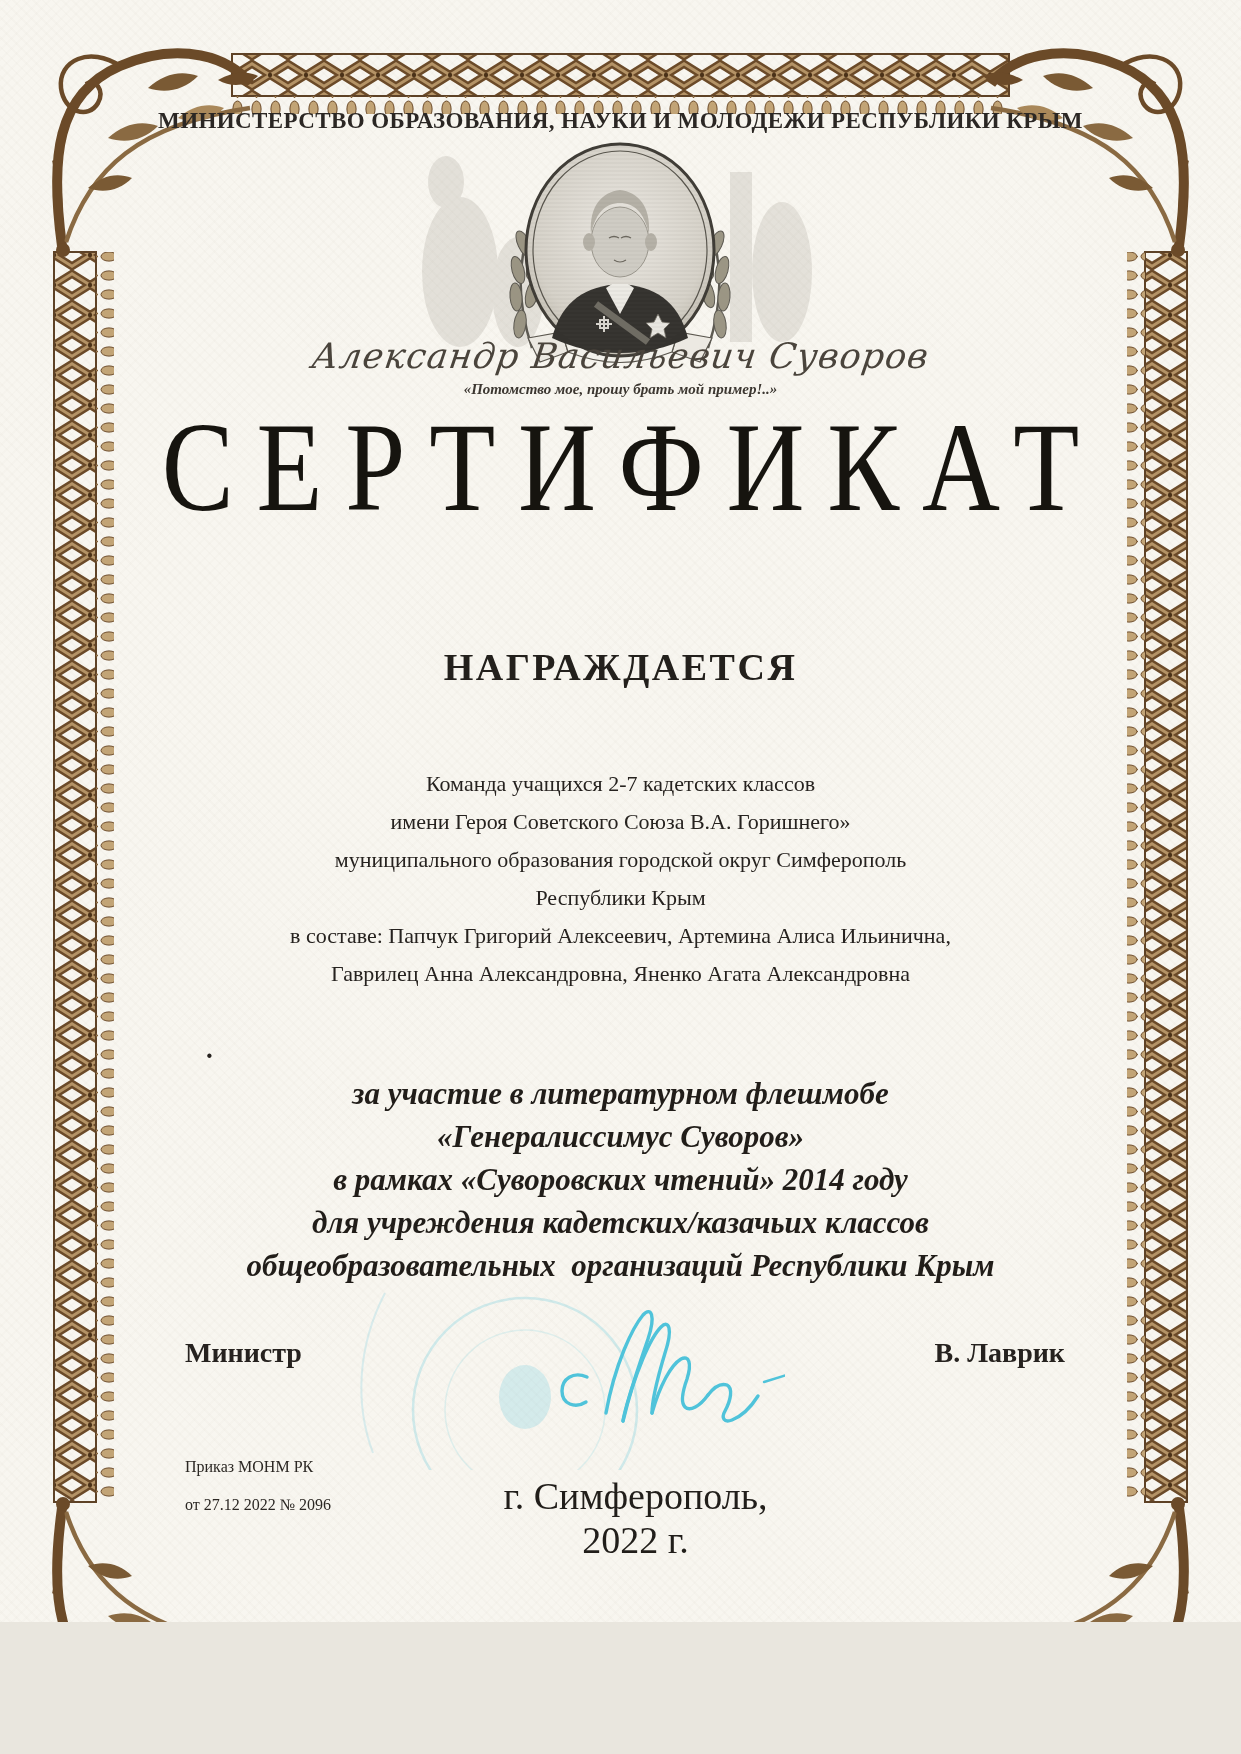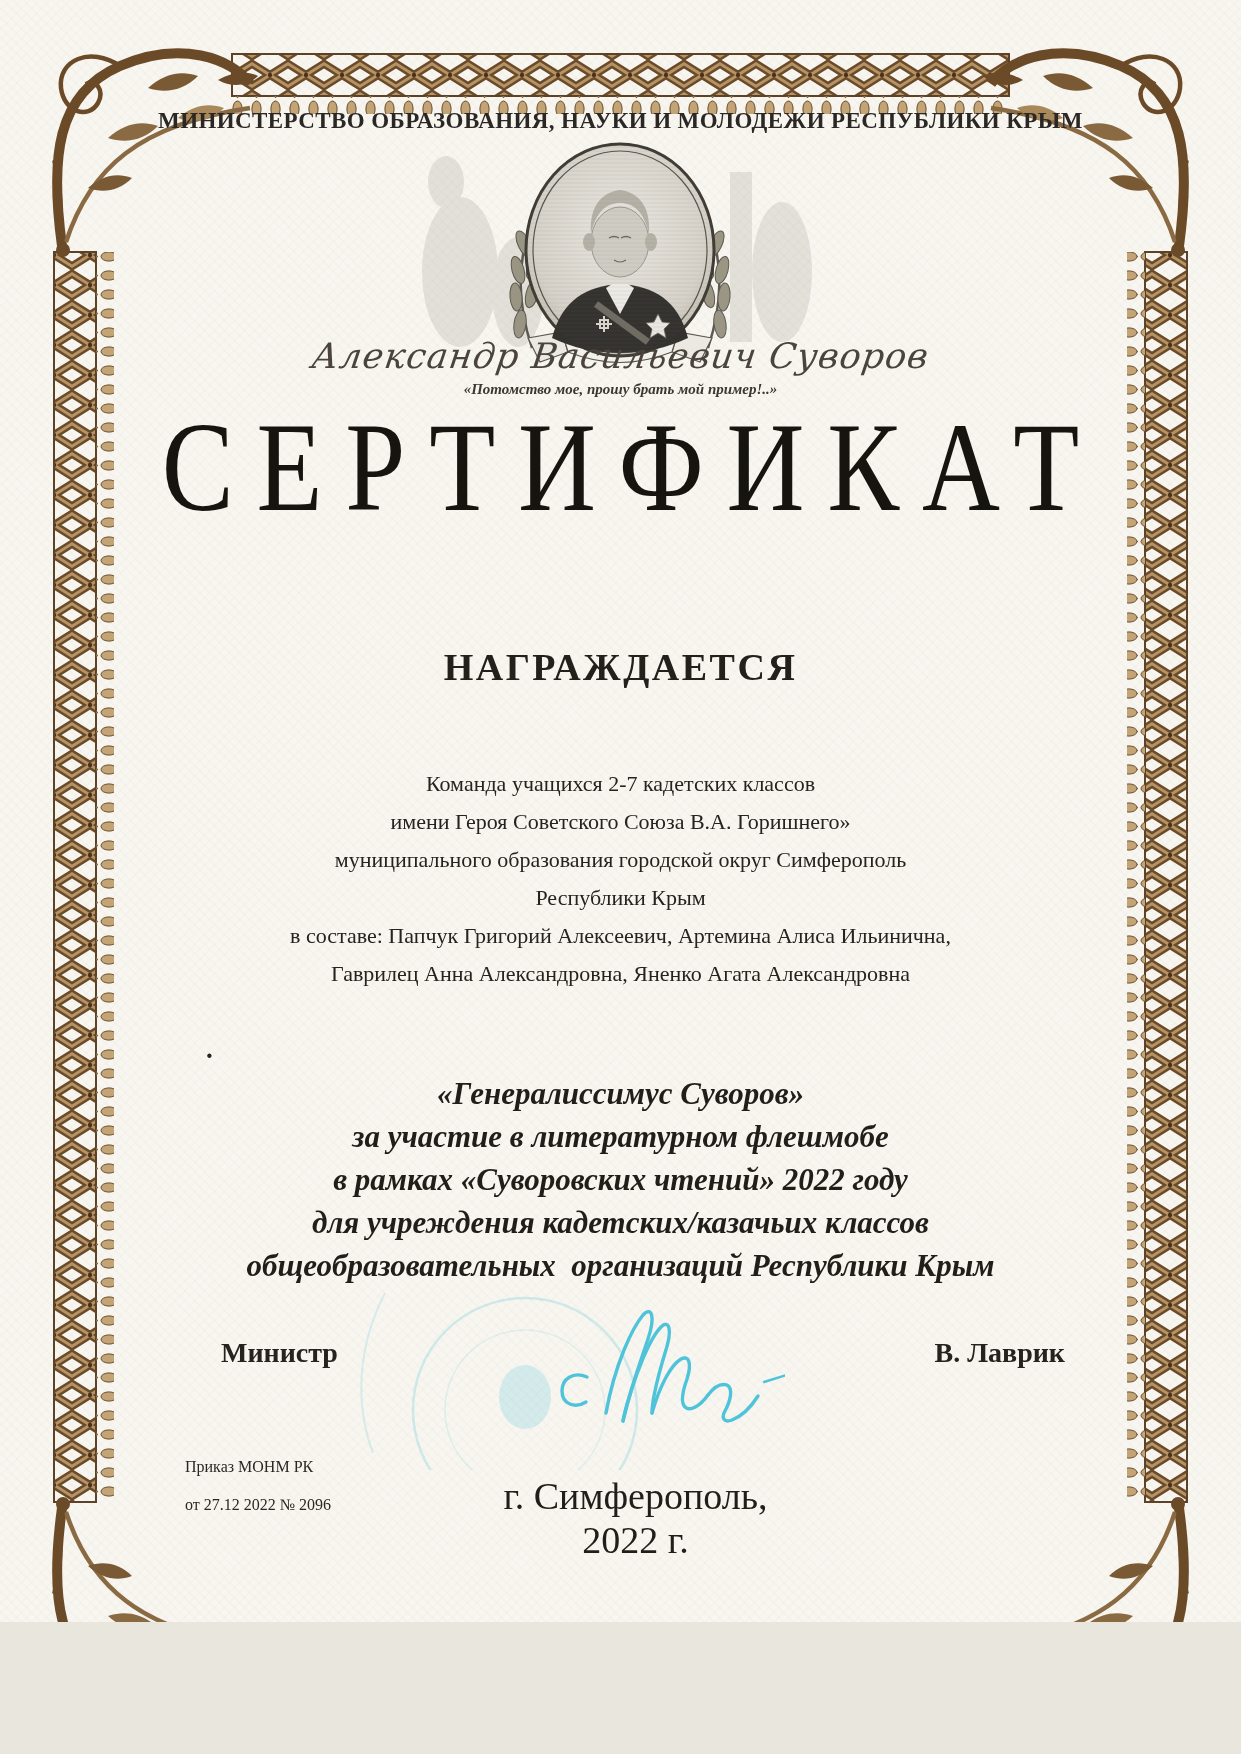--- a/index.html
+++ b/index.html
@@ -36,21 +36,21 @@
     transform:scaleY(1.18);transform-origin:top center;
     white-space:nowrap;text-indent:.21em;
   }
   .award-heading{
     top:645px;font-size:38px;font-weight:bold;letter-spacing:2.5px;color:#23201c;
   }
   .recipient{top:765px;font-size:22px;line-height:38px;color:#26221f;}
   .stray-dot{top:1034px;left:206px;font-size:27px;font-weight:bold;}
   .reason{top:1072px;font-size:31px;line-height:43px;font-weight:bold;font-style:italic;color:#211d19;}
   .reason div{white-space:pre-wrap;}
-  .sig-role{top:1337px;left:185px;font-size:28px;font-weight:bold;margin-left:36px;}
+  .sig-role{top:1337px;left:185px;font-size:28px;font-weight:bold;}
   .sig-name{top:1337px;right:176px;font-size:28px;font-weight:bold;}
   .sig-svg{left:315px;top:1285px;}
   .order-block{top:1448px;left:185px;font-size:16px;line-height:38px;color:#2b2723;}
   .place-block{top:1474px;left:30px;right:0;text-align:center;font-size:38px;font-weight:normal;line-height:44px;color:#211e1a;}
   .border-svg{left:0;top:0;}
   .txt{position:absolute;}
 </style>
 </head>
 <body>
 
@@ -185,23 +185,23 @@
     <div>Команда учащихся 2-7 кадетских классов</div>
     <div>имени Героя Советского Союза В.А. Горишнего»</div>
     <div>муниципального образования городской округ Симферополь</div>
     <div>Республики Крым</div>
     <div>в составе: Папчук Григорий Алексеевич, Артемина Алиса Ильинична,</div>
     <div>Гаврилец Анна Александровна, Яненко Агата Александровна</div>
   </div>
   <div class="abs stray-dot txt">.</div>
 
   <div class="abs ctr reason">
+    <div>за участие в литературном флешмобе</div>
     <div>«Генералиссимус Суворов»</div>
-    <div>за участие в литературном флешмобе</div>
-    <div>в рамках «Суворовских чтений» 2022 году</div>
+    <div>в рамках «Суворовских чтений» 2014 году</div>
     <div>для учреждения кадетских/казачьих классов</div>
     <div>общеобразовательных  организаций Республики Крым</div>
   </div>
 
   <div class="abs sig-role txt">Министр</div>
   <div class="abs sig-name txt">В. Лаврик</div>
 
   <svg class="abs sig-svg" width="470" height="185" viewBox="0 0 470 185">
     <g fill="none">
       <circle cx="210" cy="125" r="112" stroke="rgba(88,197,218,0.26)" stroke-width="2.5"></circle>

